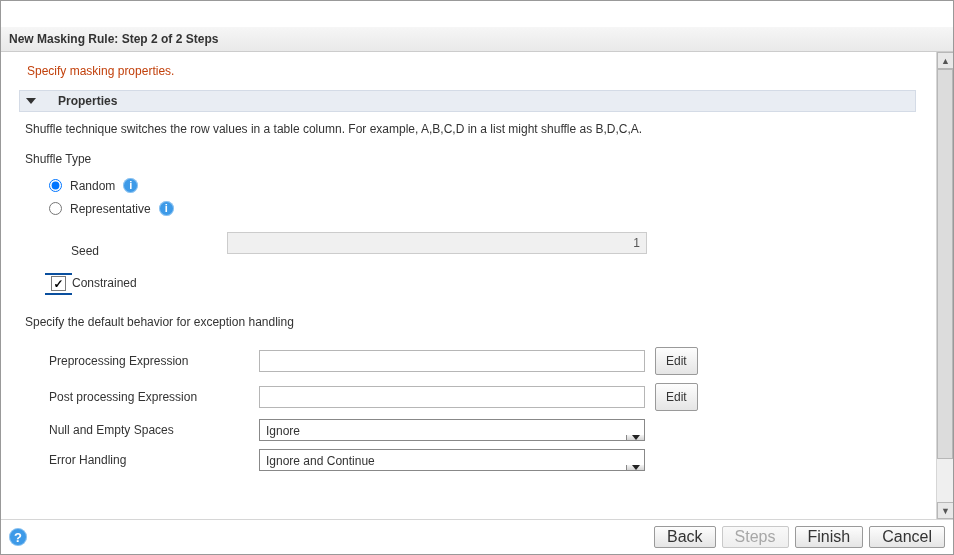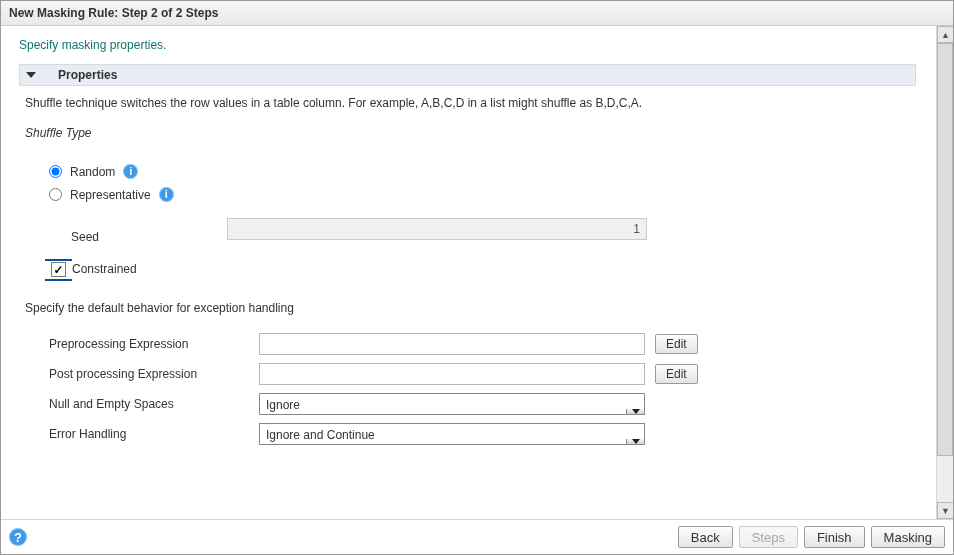--- a/index.html
+++ b/index.html
@@ -22,20 +22,21 @@
     position: relative;
     background: #fff;
   }
   .titlebar {
     background: linear-gradient(to bottom, #f6f6f6, #e9e9e9);
     border-bottom: 1px solid #ccc;
     padding: 5px 8px;
     font-weight: bold;
     color: #333;
     font-size: 12px;
+    margin-top: 26px;
   }
   .content-outer {
     flex: 1;
     position: relative;
     overflow: hidden;
   }
   .content-scroll {
     position: absolute;
     left: 0; right: 17px; top: 0; bottom: 0;
     overflow: hidden;
@@ -60,40 +61,40 @@
   .scroll-down { bottom: 0; }
   .scroll-track {
     position:absolute;top:17px;bottom:17px;left:0;right:0;
   }
   .scroll-thumb {
     position:absolute;left:0;right:0;top:0;height:90%;
     background:#dcdcdc;border:1px solid #b7b7b7;
   }
 
   .page-pad { padding: 12px 14px 8px 14px; }
-  .instr { margin: 0 0 12px 0; color:#0f766e; }
+  .instr { margin: 0 0 12px 8px; color:#c2410c; }
 
   .section-hdr {
     background: #e9edf3;
     border: 1px solid #d4dbe6;
     padding: 3px 6px;
     display:flex;align-items:center;gap:22px;
     margin-bottom: 10px;
   }
   .section-hdr .tw {
     width:0;height:0;border-left:5px solid transparent;border-right:5px solid transparent;
     border-top:6px solid #333;
   }
   .section-hdr .title { font-weight: bold; color:#333; }
 
   .section-body { padding: 0 6px 14px 6px; }
 
   .desc { margin: 6px 0 16px 0; }
 
-  .grp-label { margin: 4px 0 20px 0; font-style: italic; }
+  .grp-label { margin: 4px 0 8px 0; }
 
   .radio-row {
     display:flex;align-items:center;gap:8px;
     padding:4px 0 4px 24px;
   }
 
   .info-icon {
     width:15px;height:15px;border-radius:50%;
     background:#3d9ae8;color:#fff;font-weight:bold;
     font-size:11px;display:inline-flex;align-items:center;justify-content:center;
@@ -162,21 +163,21 @@
   .form-row .select-wrap .dd {
     width:18px;background:linear-gradient(#f4f4f4,#d4d4d4);
     border-left:1px solid #888;
     display:flex;align-items:center;justify-content:center;
   }
   .form-row .select-wrap .dd .tri {
     width:0;height:0;border-left:4px solid transparent;border-right:4px solid transparent;border-top:5px solid #222;
   }
 
   .btn-sm {
-    height:20px;padding:0 10px;
+    height:28px;padding:0 10px;
     border:1px solid #9a9a9a;border-radius:2px;
     background:linear-gradient(#fdfdfd,#e5e5e5);
     font-family:inherit;font-size:12px;color:#333;
     cursor:pointer;
   }
 
   .footer {
     border-top:1px solid #d6d6d6;
     padding:6px 8px;
     display:flex;align-items:center;justify-content:space-between;
@@ -188,21 +189,21 @@
     background:#3d9ae8;color:#fff;font-weight:bold;
     display:inline-flex;align-items:center;justify-content:center;
     font-size:13px;
     box-shadow: inset 0 0 0 1px rgba(255,255,255,0.4);
   }
   .footer .btns { display:flex;gap:6px; }
   .btn {
     height:22px;padding:0 12px;
     border:1px solid #9a9a9a;border-radius:2px;
     background:linear-gradient(#fdfdfd,#e5e5e5);
-    font-family:inherit;font-size:13px;color:#333;
+    font-family:inherit;font-size:16px;color:#333;
     cursor:pointer;
   }
   .btn[disabled] {
     color:#a7a7a7;
     background:linear-gradient(#f9f9f9,#eee);
     border-color:#c9c9c9;
     cursor:default;
   }
 
   input[type=radio] { margin:0; }
@@ -307,17 +308,17 @@
       <div class="scroll-btn scroll-down">▼</div>
     </div>
   </div>
 
   <div class="footer">
     <span class="help-icon">?</span>
     <div class="btns">
       <button class="btn">Back</button>
       <button class="btn" disabled="">Steps</button>
       <button class="btn">Finish</button>
-      <button class="btn">Masking</button>
+      <button class="btn">Cancel</button>
     </div>
   </div>
 
 </div>
 
 </body></html>

